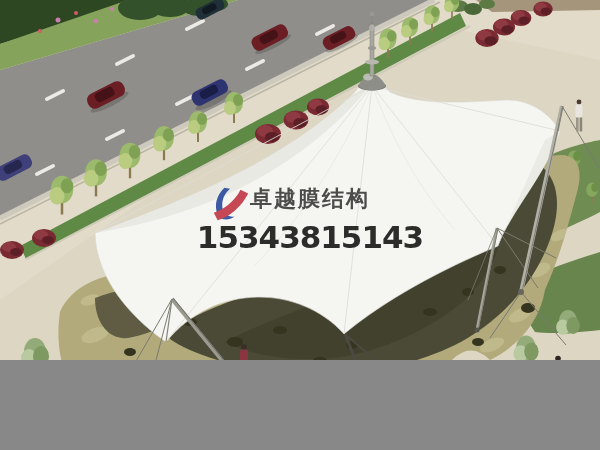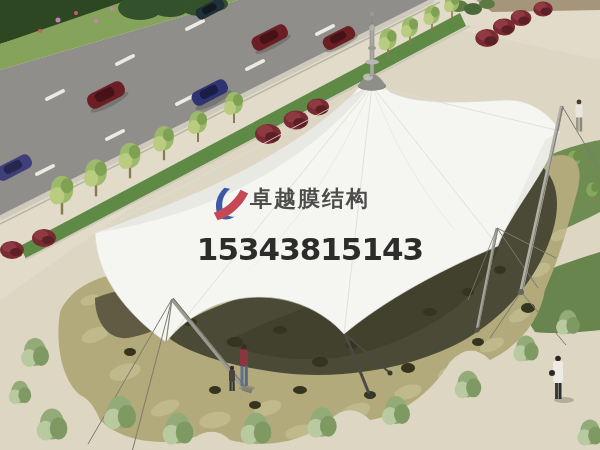--- a/index.html
+++ b/index.html
@@ -1,32 +1,32 @@
 <!DOCTYPE html>
 <html><head>
 <meta charset="utf-8">
 <style>
   html,body{margin:0;padding:0;background:#888;}
   .stage{
-    position:relative;width:600px;height:450px;overflow:hidden;
+    position:relative;width:600px;height:360px;overflow:hidden;
     background:#ddd6c3;font-family:"DejaVu Sans","Liberation Sans",sans-serif;
   }
   .stage svg{position:absolute;left:0;top:0;}
   .watermark{
     position:absolute;left:210px;top:184px;width:200px;
     display:flex;flex-direction:column;align-items:center;
     pointer-events:none;opacity:.92;
   }
   .wm-row{display:flex;align-items:center;gap:8px;}
   .wm-name{
     font-size:22px;font-weight:700;color:#3e3e3e;letter-spacing:2px;
     font-family:"DejaVu Sans","Liberation Sans",sans-serif;white-space:nowrap;
   }
   .wm-phone{
-    margin-top:17px;font-size:31px;font-weight:700;color:#1b1b1b;
+    margin-top:5px;font-size:31px;font-weight:700;color:#1b1b1b;
     letter-spacing:-1px;white-space:nowrap;
   }
 </style>
 </head>
 <body>
 
 <div class="stage">
 <svg width="600" height="450" viewBox="0 0 600 450">
 
   <defs>

